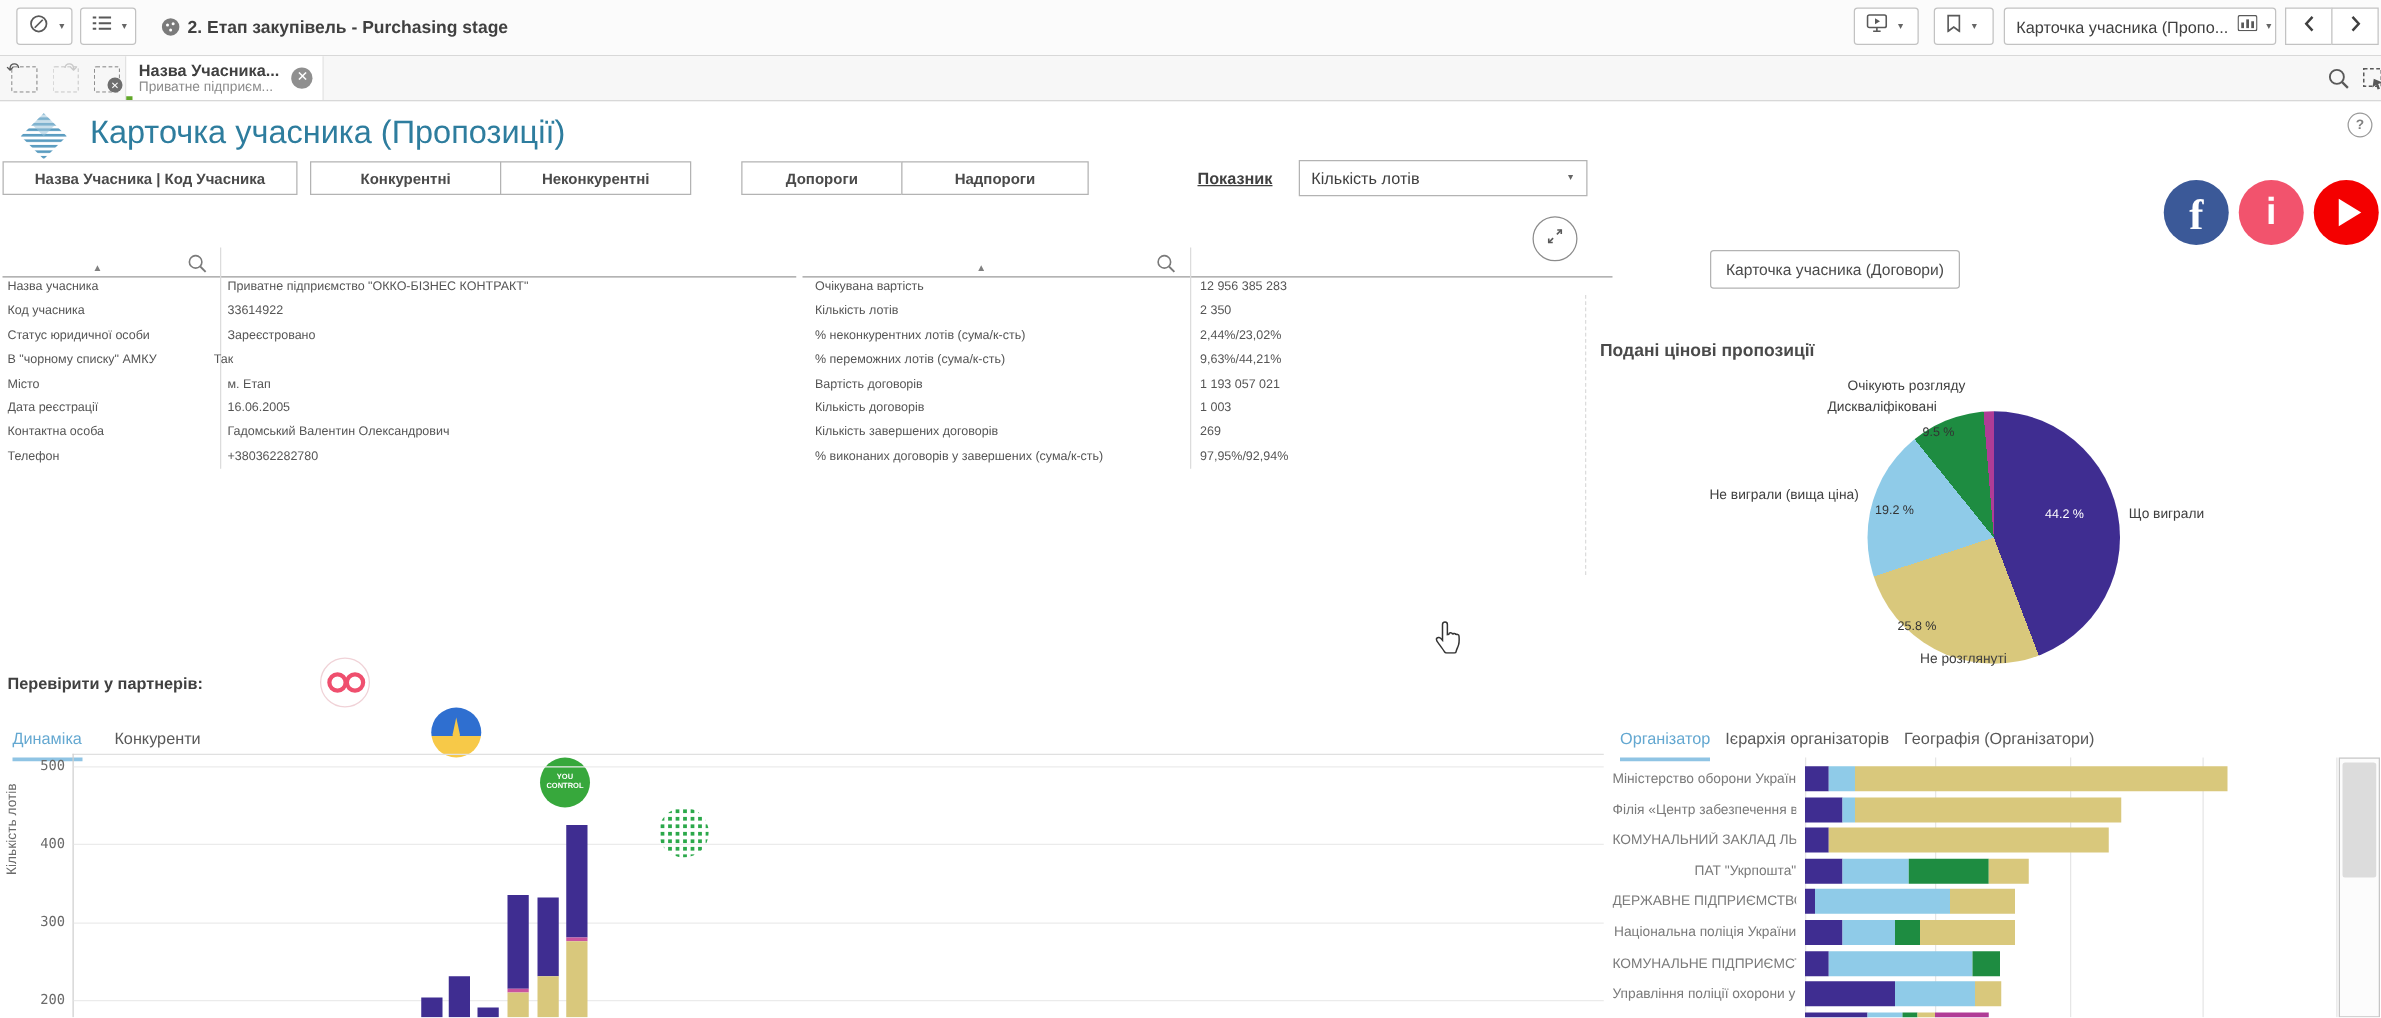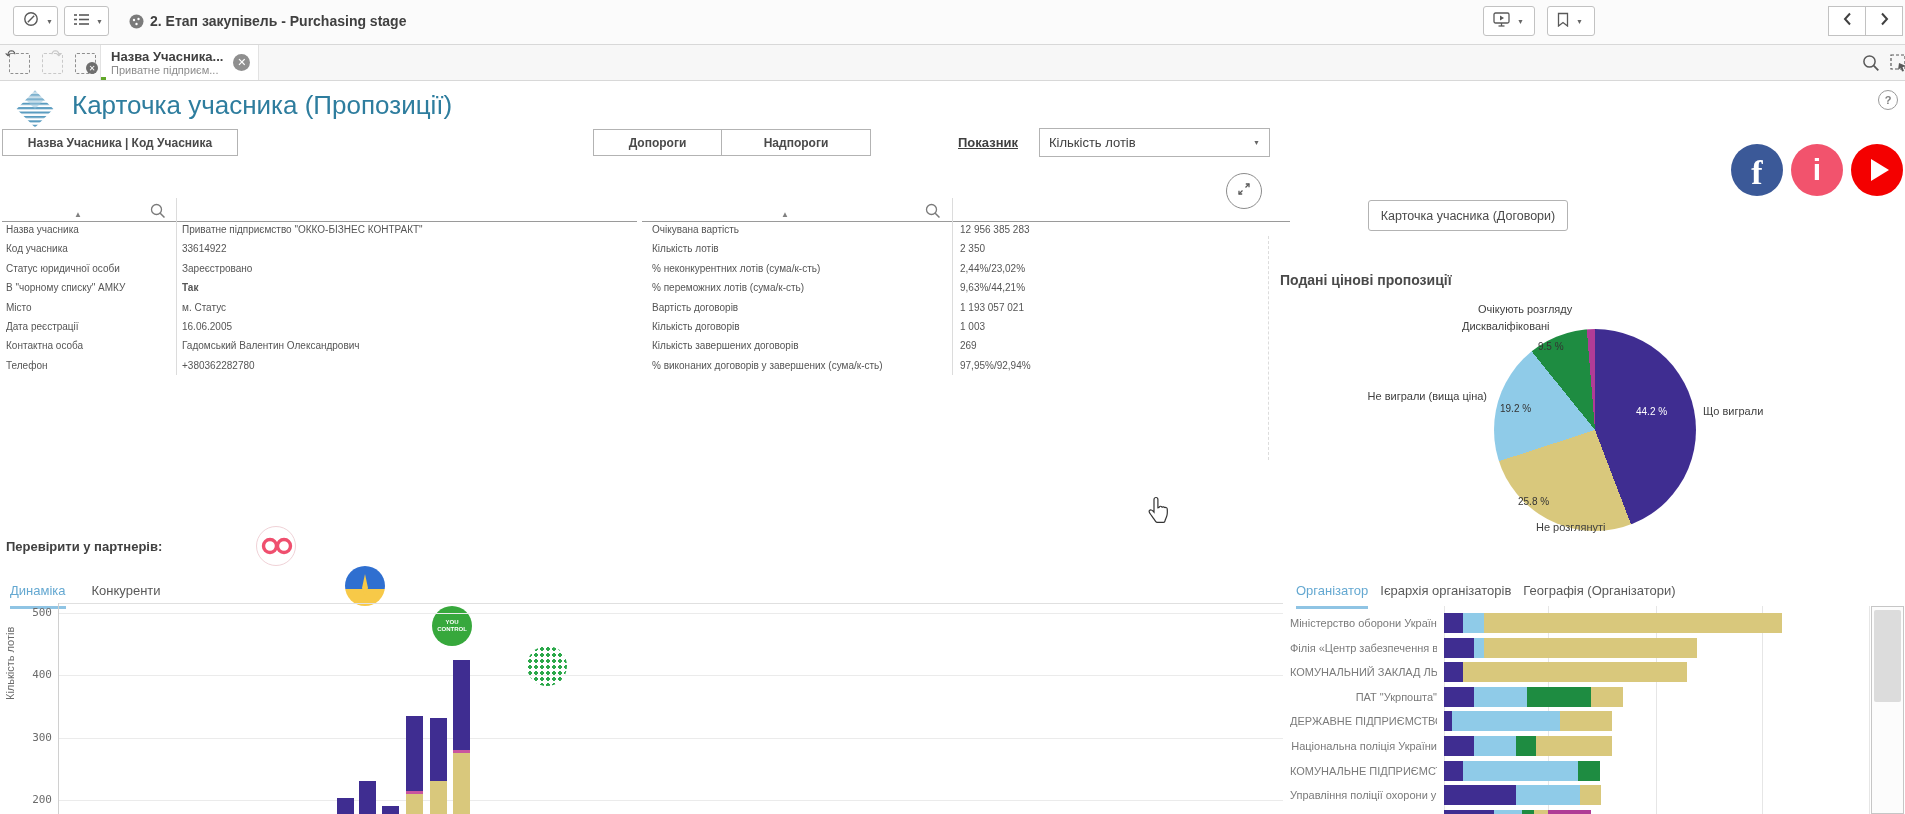--- a/index.html
+++ b/index.html
@@ -119,20 +119,34 @@
         <span class="caret">▼</span>
     </div>
     <div class="abs tb-btn" style="left:1547px;top:6px;width:48px;">
       <span>
         <svg width="12" height="15">
             <path d="M1.5 1.5 h9 v12.5 l-4.5 -3.4 l-4.5 3.4 Z" fill="none" stroke="#595959" stroke-width="1.3"></path>
           </svg>
       </span>
         <span class="caret">▼</span>
     </div>
+    <div class="abs tb-btn" style="left:1603px;top:6px;width:218px;justify-content:space-between;">
+      <span class="sheetsel">Карточка учасника (Пропо...</span>
+      <span style="display:flex;align-items:center;gap:6px;">
+        <span>
+          <svg width="16" height="13">
+              <rect x="0.5" y="0.5" width="15" height="12" rx="1.5" fill="none" stroke="#595959" stroke-width="1.1"></rect>
+              <rect x="3" y="6" width="2.2" height="4.5" fill="#595959"></rect>
+              <rect x="7" y="3.5" width="2.2" height="7" fill="#595959"></rect>
+              <rect x="11" y="5" width="2.2" height="5.5" fill="#595959"></rect>
+            </svg>
+        </span>
+        <span class="caret">▼</span>
+      </span>
+    </div>
     <div class="abs navgrp" style="left:1829px;top:6px;">
       <div class="tb-btn">
         <span><svg width="9" height="14">
               <polyline points="7,1.5 2,7 7,12.5" fill="none" stroke="#404040" stroke-width="2"></polyline>
             </svg></span>
       </div>
       <div class="tb-btn">
         <span><svg width="9" height="14">
               <polyline points="2,1.5 7,7 2,12.5" fill="none" stroke="#404040" stroke-width="2"></polyline>
             </svg></span>
@@ -187,20 +201,28 @@
       <rect x="7" y="7" width="13" height="13" transform="rotate(45 20 20)" fill="#9cc4da" opacity="0.55"></rect>
     </svg>
   </span>
   <span class="abs sheet-title" style="left:72px;top:90px;">Карточка учасника (Пропозиції)</span>
   <div class="abs helpcirc" style="left:1878px;top:90px;">
       <span>?</span>
     </div>
 
   <div class="abs fbtn" style="left:2px;top:129px;width:236px;">
     <span>Назва Учасника | Код Учасника</span>
+  </div>
+  <div class="abs fgrp" style="left:248px;top:129px;">
+    <div class="fbtn" style="width:153px;">
+        <span>Конкурентні</span>
+      </div>
+    <div class="fbtn" style="width:153px;">
+        <span>Неконкурентні</span>
+      </div>
   </div>
   <div class="abs fgrp" style="left:593px;top:129px;">
     <div class="fbtn" style="width:129px;">
         <span>Допороги</span>
       </div>
     <div class="fbtn" style="width:150px;">
         <span>Надпороги</span>
       </div>
   </div>
   <span class="abs plabel" style="left:958px;top:135px;text-decoration:underline;">Показник</span>
@@ -245,23 +267,23 @@
   <div class="abs kpi-hline" style="left:2px;top:221px;width:635px;"></div>
   <div class="abs kpi-vline" style="left:176px;top:198px;height:177px;"></div>
   <div id="profile-table" class="abs">
       <div class="kpi-row" style="left: 6px; top: 224px; width: 165px;">Назва учасника</div>
       <div class="kpi-row" style="left: 182px; top: 224px; width: 452px;">Приватне підприємство "ОККО-БІЗНЕС КОНТРАКТ"</div>
       <div class="kpi-row" style="left: 6px; top: 243.4px; width: 165px;">Код учасника</div>
       <div class="kpi-row" style="left: 182px; top: 243.4px; width: 452px;">33614922</div>
       <div class="kpi-row" style="left: 6px; top: 262.8px; width: 165px;">Статус юридичної особи</div>
       <div class="kpi-row" style="left: 182px; top: 262.8px; width: 452px;">Зареєстровано</div>
       <div class="kpi-row" style="left: 6px; top: 282.2px; width: 165px;">В "чорному списку" АМКУ</div>
-      <div class="kpi-row" style="left: 182px; top: 282.2px; width: 452px; font-weight: bold;">Так</div>
+      <div class="kpi-row" style="left: 171px; top: 282.2px; width: 452px;">Так</div>
       <div class="kpi-row" style="left: 6px; top: 301.6px; width: 165px;">Місто</div>
-      <div class="kpi-row" style="left: 182px; top: 301.6px; width: 452px;">м. Статус</div>
+      <div class="kpi-row" style="left: 182px; top: 301.6px; width: 452px;">м. Етап</div>
       <div class="kpi-row" style="left: 6px; top: 321px; width: 165px;">Дата реєстрації</div>
       <div class="kpi-row" style="left: 182px; top: 321px; width: 452px;">16.06.2005</div>
       <div class="kpi-row" style="left: 6px; top: 340.4px; width: 165px;">Контактна особа</div>
       <div class="kpi-row" style="left: 182px; top: 340.4px; width: 452px;">Гадомський Валентин Олександрович</div>
       <div class="kpi-row" style="left: 6px; top: 359.8px; width: 165px;">Телефон</div>
       <div class="kpi-row" style="left: 182px; top: 359.8px; width: 452px;">+380362282780</div>
     </div>
 
   <span class="abs sorttri" style="left:781px;top:210px;">▲</span>
   <span class="abs" style="left:925px;top:203px;">

